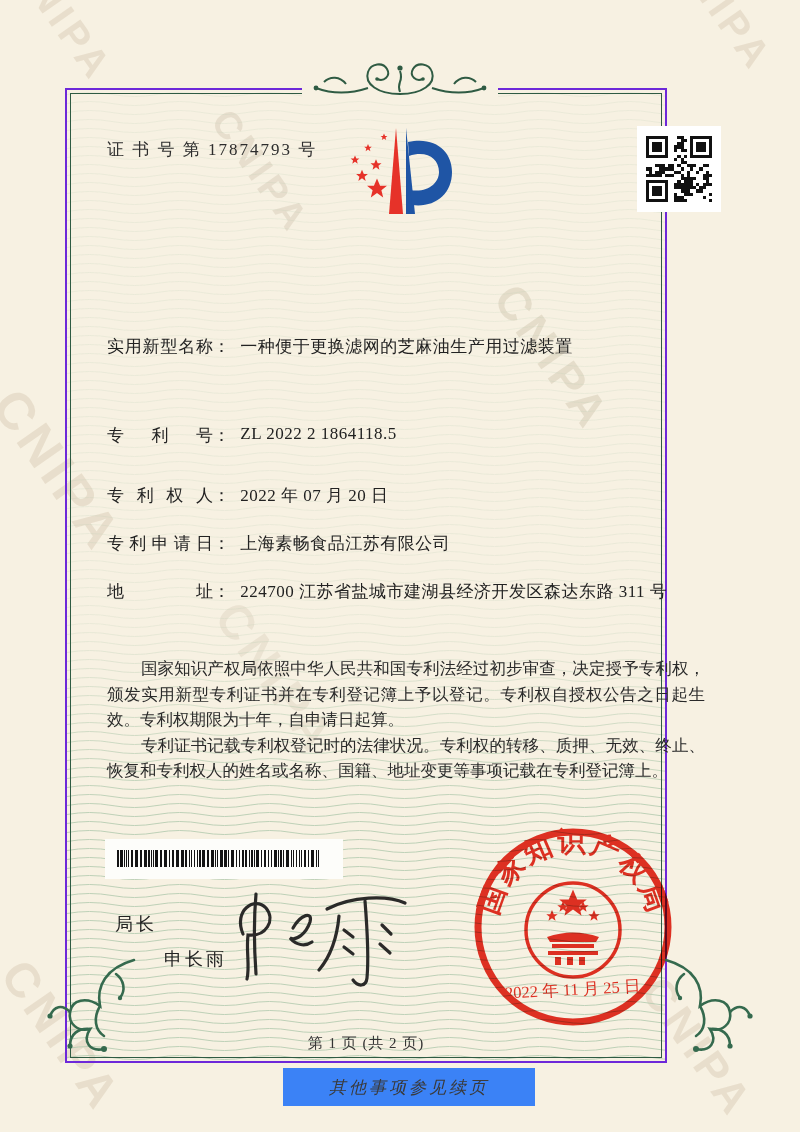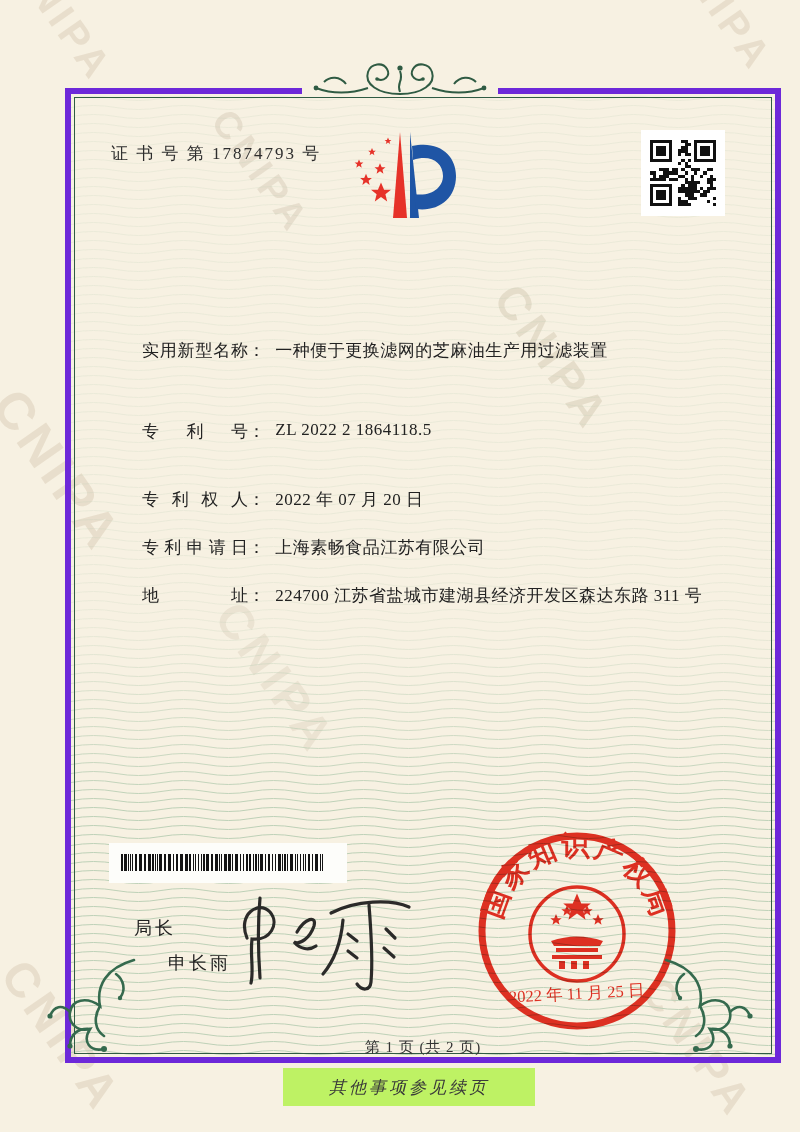--- a/index.html
+++ b/index.html
@@ -5,61 +5,61 @@
   * { margin:0; padding:0; box-sizing:border-box; }
   body { width:800px; height:1132px; font-family:"Liberation Serif","DejaVu Serif",serif; }
   .page { position:relative; width:800px; height:1132px; background:#f7f1e2; overflow:hidden; }
 
   
   .wm { position:absolute; font-family:"Liberation Sans","DejaVu Sans",sans-serif;
         font-weight:bold; color:rgba(198,180,152,0.30); transform:rotate(55deg);
         letter-spacing:5px; z-index:1; white-space:nowrap; }
 
   
-  .panel { position:absolute; left:65px; top:88px; width:716px; height:975px;
-           border:6px solid #6d28d9; z-index:2; }
+  .panel { position:absolute; left:65px; top:88px; width:602px; height:975px;
+           border:2px solid #6d28d9; z-index:2; }
   .panel-inner { position:absolute; left:3px; top:3px; right:3px; bottom:3px;
                  border:1px solid #2f5b43; pointer-events:none; }
   .waves { position:absolute; left:0; top:0; width:100%; height:100%; opacity:.9;
            -webkit-mask-image:linear-gradient(180deg, rgba(0,0,0,.20) 0%, rgba(0,0,0,.22) 55%, #000 74%, #000 100%);
            mask-image:linear-gradient(180deg, rgba(0,0,0,.20) 0%, rgba(0,0,0,.22) 55%, #000 74%, #000 100%); }
 
   .cert-no { position:absolute; left:40px; top:48px; font-size:17px; color:#2d2d2d; letter-spacing:2px; }
   .logo { position:absolute; left:279px; top:26px; }
   .qr-box { position:absolute; left:570px; top:36px; width:84px; height:86px; background:#fff;
             display:flex; align-items:center; justify-content:center; }
   .title { position:absolute; left:0; top:146px; width:100%; text-align:center;
            font-size:41px; font-weight:bold; color:#111; letter-spacing:7px; }
 
-  .frow { position:absolute; left:40px; width:600px; font-size:17px; color:#222;margin-left:31px; }
+  .frow { position:absolute; left:40px; width:600px; font-size:17px; color:#222; }
   .flabel { display:inline-block; width:106px; text-align:justify; text-align-last:justify; vertical-align:top; }
   .fcolon { display:inline-block; vertical-align:top; }
   .fvalue { display:inline-block; margin-left:6px; vertical-align:top; letter-spacing:.5px; }
   .grant2 { position:absolute; left:310px; top:0; white-space:nowrap; }
   .grant2 .flabel { width:95px; }
 
   .paras { position:absolute; left:40px; top:566px; width:598px; font-size:16.5px;
            line-height:25.5px; color:#2a2a2a; text-align:justify; }
   .paras p { text-indent:34px; }
 
   .barcode-strip { position:absolute; left:38px; top:749px; width:238px; height:40px; background:#fdfdfa; }
   .barcode { position:absolute; left:12px; top:11px; }
 
-  .signer-role { position:absolute; left:63px; top:822px; font-size:18px; color:#222; letter-spacing:3px;
+  .signer-role { position:absolute; left:48px; top:822px; font-size:18px; color:#222; letter-spacing:3px;
                  font-family:Liberation Serif, serif; }
   .signer-name { position:absolute; left:49px; top:857px; font-size:18px; color:#222; letter-spacing:3px;
                  font-family:Liberation Serif, serif;margin-left:48px; }
   .signature { position:absolute; left:158px; top:792px; }
 
   .seal { position:absolute; left:401px; top:734px; mix-blend-mode:multiply; opacity:.95; }
 
   .page-no { position:absolute; left:0; top:944px; width:100%; text-align:center;
              font-size:15px; color:#333; letter-spacing:1px; }
 
-  .note-box { position:absolute; left:283px; top:1068px; width:252px; height:38px; background:#bef264;
+  .note-box { position:absolute; left:283px; top:1068px; width:252px; height:38px; background:#3b82f6;
               z-index:3; display:flex; align-items:center; justify-content:center;
               font-size:17px; color:#3a3a3a; letter-spacing:3px; font-style:italic; }
 
   .top-ornament { position:absolute; left:250px; top:54px; z-index:3; }
   .corner-flourish { position:absolute; z-index:3; }
   .cf-left { left:46px; top:952px; }
   .cf-right { right:46px; top:952px; transform:scaleX(-1); }
 </style>
 </head>
 <body>
@@ -233,37 +233,41 @@
           <rect x="12" y="20" width="1" height="1" fill="#111"></rect>
           <rect x="20" y="20" width="1" height="1" fill="#111"></rect>
         </svg>
     </div>
 
 
     <div class="frow" style="top:245px">
       <span class="flabel">实用新型名称</span><span class="fcolon">：</span>
       <span class="fvalue">一种便于更换滤网的芝麻油生产用过滤装置</span>
     </div>
-    <div class="frow" style="top:326px">
+    <div class="frow" style="top:334px">
       <span class="flabel">专利号</span><span class="fcolon">：</span>
       <span class="fvalue">ZL 2022 2 1864118.5</span>
     </div>
     <div class="frow" style="top:394px">
       <span class="flabel">专利权人</span><span class="fcolon">：</span>
       <span class="fvalue">2022 年 07 月 20 日</span>
     </div>
     <div class="frow" style="top:442px">
       <span class="flabel">专利申请日</span><span class="fcolon">：</span>
       <span class="fvalue">上海素畅食品江苏有限公司</span>
     </div>
     <div class="frow" style="top:490px">
       <span class="flabel">地址</span><span class="fcolon">：</span>
       <span class="fvalue">224700 江苏省盐城市建湖县经济开发区森达东路 311 号</span>
     </div>
 
+    <div class="paras">
+      <p>国家知识产权局依照中华人民共和国专利法经过初步审查，决定授予专利权，颁发实用新型专利证书并在专利登记簿上予以登记。专利权自授权公告之日起生效。专利权期限为十年，自申请日起算。</p>
+      <p>专利证书记载专利权登记时的法律状况。专利权的转移、质押、无效、终止、恢复和专利权人的姓名或名称、国籍、地址变更等事项记载在专利登记簿上。</p>
+    </div>
 
     <div class="barcode-strip">
       <svg id="bars" class="barcode" width="206" height="17">
           <rect x="0" y="0" width="2" height="17" fill="#141414"></rect>
           <rect x="3" y="0" width="3" height="17" fill="#141414"></rect>
           <rect x="7" y="0" width="1" height="17" fill="#141414"></rect>
           <rect x="9" y="0" width="1" height="17" fill="#141414"></rect>
           <rect x="11" y="0" width="1" height="17" fill="#141414"></rect>
           <rect x="14" y="0" width="2" height="17" fill="#141414"></rect>
           <rect x="18" y="0" width="3" height="17" fill="#141414"></rect>

